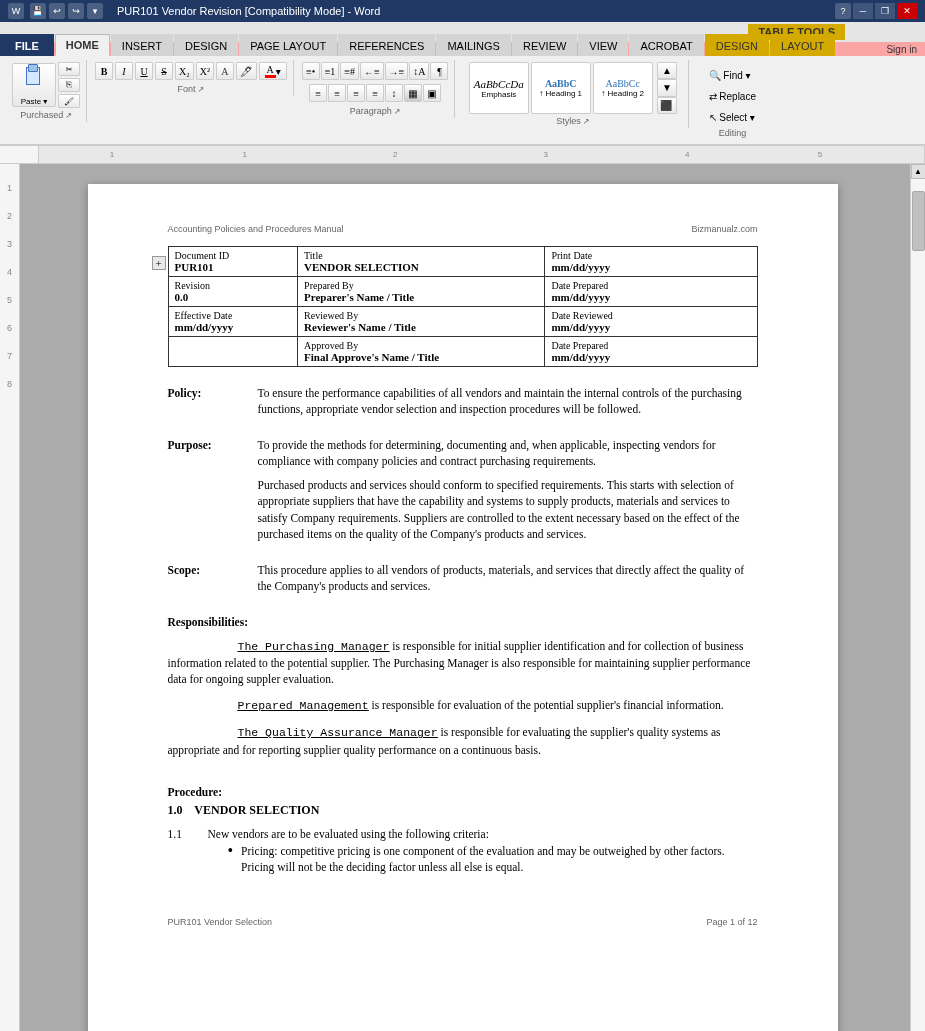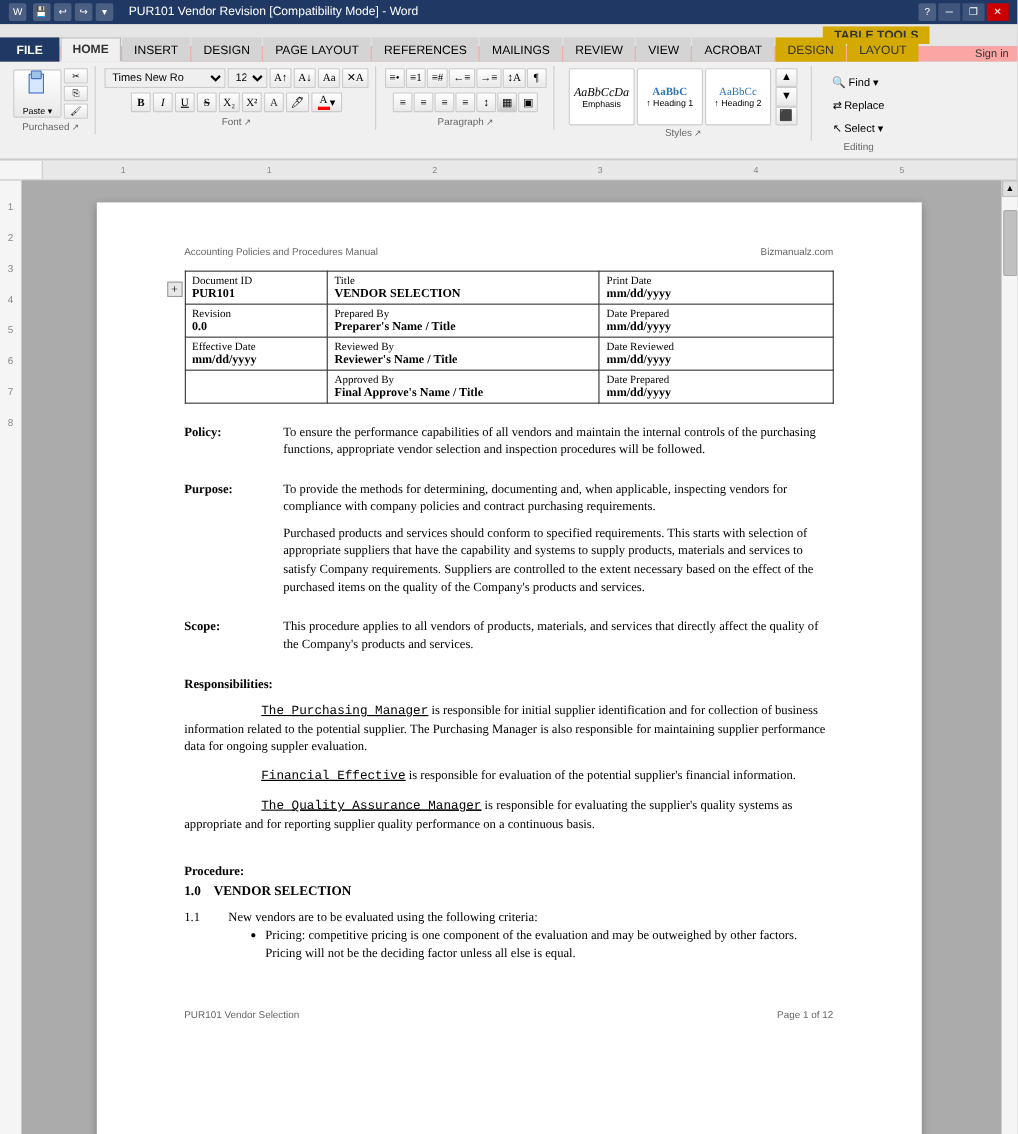--- a/index.html
+++ b/index.html
@@ -344,32 +344,20 @@
       </div>
     </div>
     <div class="ribbon-group-label">
       <span>Purchased</span>
       <span style="font-size:8px;cursor:pointer;">↗</span>
     </div>
   </div>
 
   <div class="ribbon-group font-group">
     <div class="ribbon-group-content" style="flex-direction:column;">
-      <div class="font-row">
-        <select class="font-select">
-          <option>Times New Ro</option>
-        </select>
-        <select class="font-size-select">
-          <option>12</option>
-        </select>
-        <div class="btn-sm" title="Grow Font">A↑</div>
-        <div class="btn-sm" title="Shrink Font">A↓</div>
-        <div class="btn-sm" title="Change Case">Aa</div>
-        <div class="btn-sm" title="Clear Formatting">✕A</div>
-      </div>
       <div class="font-row formatting-row">
         <div class="btn-sm bold">B</div>
         <div class="btn-sm italic">I</div>
         <div class="btn-sm underline">U</div>
         <div class="btn-sm" style="text-decoration:line-through;">S</div>
         <div class="btn-sm">X₂</div>
         <div class="btn-sm">X²</div>
         <div class="btn-sm" style="color:#333;">A</div>
         <div class="btn-sm">🖊</div>
         <div class="color-btn">
@@ -581,21 +569,21 @@
 
         <div style="margin-bottom:26px;">
           <div class="responsibilities-heading">Responsibilities:</div>
           <div class="responsibilities-content">
             <div class="resp-item">
               <span style="margin-left:70px;"></span>
               <span class="resp-title">The <span style="text-decoration:underline;">Purchasing Manager</span></span><span> is responsible for initial supplier identification and for collection of business information related to the potential supplier. The Purchasing Manager is also responsible for maintaining supplier performance data for ongoing suppler evaluation.</span>
             </div>
             <div class="resp-item">
               <span style="margin-left:70px;"></span>
-              <span class="resp-title"><span style="text-decoration:underline;">Financial Effective</span></span><span> is responsible for evaluation of the potential supplier's financial information.</span>
+              <span class="resp-title"><span style="text-decoration:underline;">Prepared Management</span></span><span> is responsible for evaluation of the potential supplier's financial information.</span>
             </div>
             <div class="resp-item">
               <span style="margin-left:70px;"></span>
               <span class="resp-title">The <span style="text-decoration:underline;">Quality Assurance Manager</span></span><span> is responsible for evaluating the supplier's quality systems as appropriate and for reporting supplier quality performance on a continuous basis.</span>
             </div>
           </div>
         </div>
 
         <div>
           <div class="procedure-heading">Procedure:</div>

